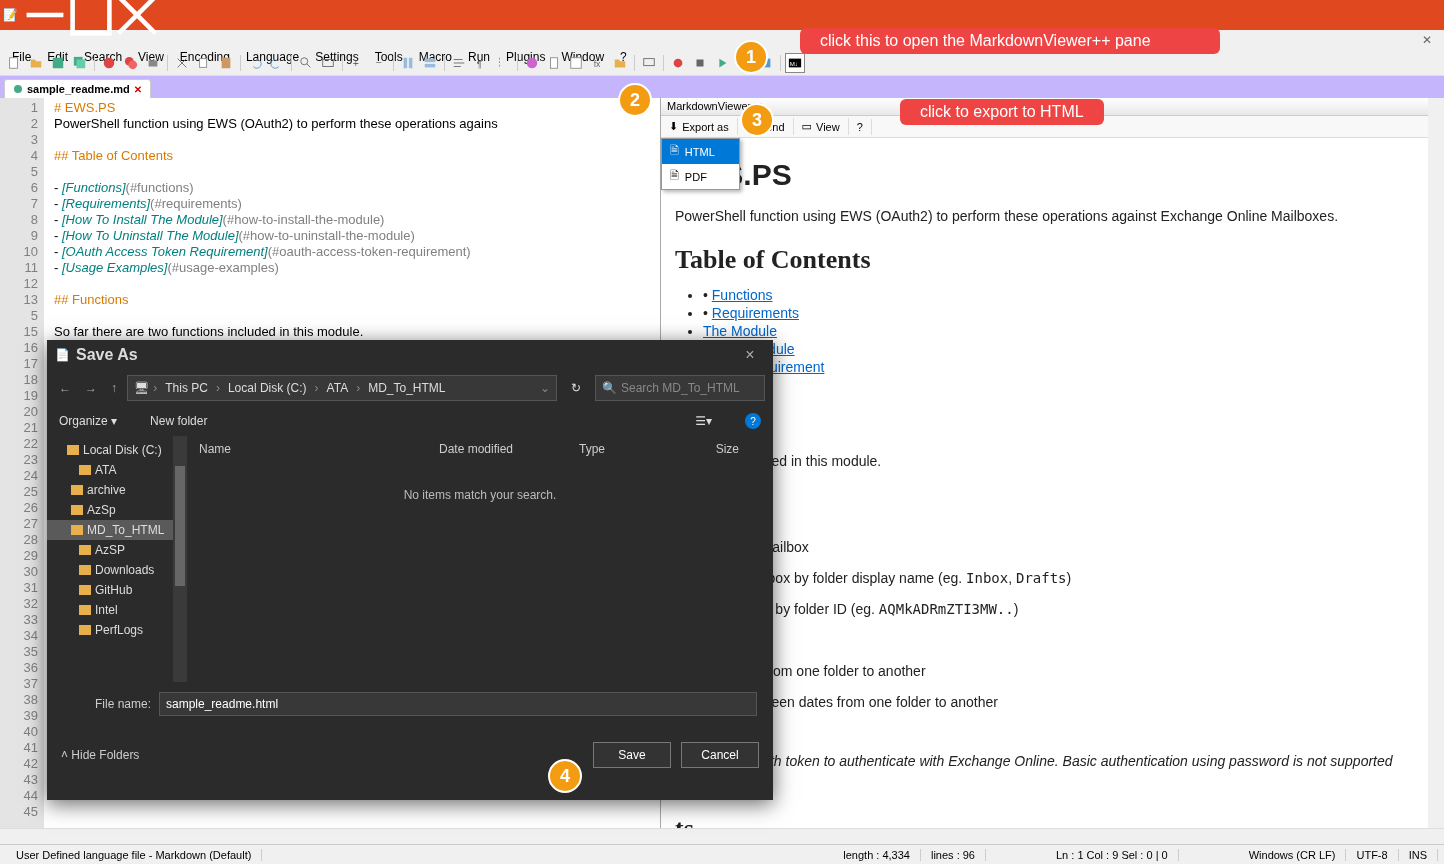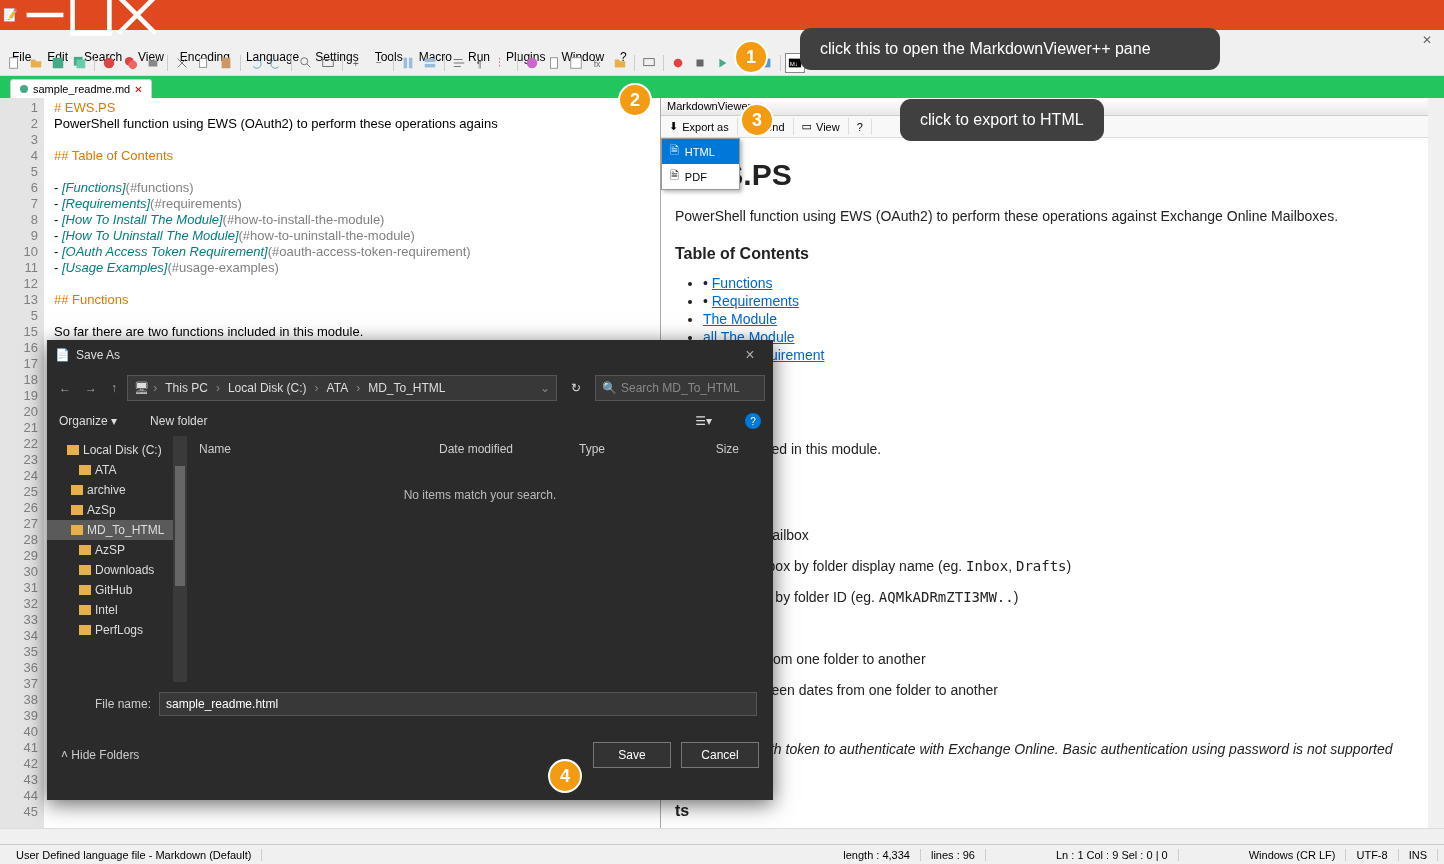--- a/index.html
+++ b/index.html
@@ -16,21 +16,21 @@
 .menubar .item { padding: 2px 8px; cursor: default; margin-top: 34px; }
 .menubar .x { margin-left: auto; padding: 0 8px; color: #666; }
 
 
 .toolbar { height: 26px; background: #f0f0f0; display: flex; align-items: center; padding: 2px 4px; gap: 2px; border-bottom: 1px solid #ddd; }
 .tb-btn { width: 20px; height: 20px; display: flex; align-items: center; justify-content: center; border: 1px solid transparent; }
 .tb-btn svg { width: 14px; height: 14px; }
 .tb-sep { width: 1px; height: 16px; background: #ccc; margin: 0 2px; }
 
 
-.tabstrip { height: 22px; background: #22c55e; display: flex; align-items: flex-end; padding: 0 10px; }
+.tabstrip { height: 22px; background: #c4b5fd; display: flex; align-items: flex-end; padding: 0 4px; font-weight: bold; }
 .tab { display: flex; align-items: center; gap: 4px; padding: 3px 8px; background: #fff; border: 1px solid #ccc; border-bottom: none; font-size: 11px; border-top-left-radius: 3px; border-top-right-radius: 3px; }
 .tab .dot { width: 10px; height: 10px; }
 .tab .close { color: #c00; font-size: 10px; }
 
 
 .editor-container { display: flex; height: 746px; }
 
 
 .code-editor { flex: 0 0 660px; display: flex; background: #fff; overflow: hidden; position: relative; }
 .gutter { width: 44px; background: #e4e4e4; text-align: right; padding: 2px 6px 0 0; font-size: 13px; font-family: Consolas, monospace; color: #808080; }
@@ -44,42 +44,42 @@
 
 .mdv { flex: 1; display: flex; flex-direction: column; border-left: 1px solid #aaa; position: relative; }
 .mdv-title { height: 18px; background: linear-gradient(#fff,#e8e8e8); border-bottom: 1px solid #ccc; font-size: 11px; padding: 2px 6px; }
 .mdv-toolbar { height: 22px; background: #f8f8f8; border-bottom: 1px solid #ddd; display: flex; align-items: center; position: relative; }
 .mdv-toolbar .btn { padding: 2px 8px; font-size: 11px; border-right: 1px solid #ddd; display: flex; align-items: center; gap: 4px; }
 .mdv-dropdown { position: absolute; top: 22px; left: 0; background: #fff; border: 1px solid #999; box-shadow: 2px 2px 4px rgba(0,0,0,0.3); z-index: 5; }
 .mdv-dropdown .opt { padding: 3px 24px 3px 8px; font-size: 11px; display: flex; gap: 6px; align-items: center; }
 .mdv-dropdown .opt.sel { background: #0078d7; color: #fff; }
 .mdv-content { flex: 1; padding: 20px 14px; overflow: hidden; font-size: 14px; color: #222; position: relative; }
 .mdv-content h1 { font-size: 30px; font-weight: 700; margin-bottom: 14px; }
-.mdv-content h2 { font-size: 16px; font-weight: 700; margin: 18px 0 12px; }
+.mdv-content h2 { font-size: 26px; font-weight: 700; margin: 18px 0 12px; font-family: Liberation Serif, serif; }
 .mdv-content p { margin: 10px 0; line-height: 1.5; }
 .mdv-content ul { padding-left: 28px; margin: 8px 0; }
 .mdv-content li { margin: 2px 0; }
 .mdv-content a { color: #0066cc; text-decoration: underline; }
 .mdv-content .note { font-style: italic; }
 .mdv-content code { font-family: Consolas, monospace; }
 
 
-.callout { position: absolute; background: #404040; color: #fff; padding: 12px 20px; font-size: 16px; border-radius: 11px; z-index: 30; }
+.callout { position: absolute; background: #ef4444; color: #fff; padding: 4px 20px; font-size: 16px; border-radius: 6px; z-index: 30; }
 .callout.c1 { top: 28px; left: 800px; width: 420px; }
 .callout.c2 { top: 99px; left: 900px; }
 .num-badge { position: absolute; width: 34px; height: 34px; border-radius: 50%; background: #f39c12; color: #fff; font-weight: bold; font-size: 18px; display: flex; align-items: center; justify-content: center; z-index: 31; border: 2px solid #fff; }
 .nb1 { top: 40px; left: 734px; }
 .nb2 { top: 83px; left: 618px; }
 .nb3 { top: 103px; left: 740px; }
 .nb4 { top: 759px; left: 548px; }
 
 
 .saveas { position: absolute; top: 340px; left: 47px; width: 726px; height: 460px; background: #2b2b2b; color: #ddd; box-shadow: 0 4px 20px rgba(0,0,0,0.6); z-index: 20; font-size: 12px; }
 .sa-title { height: 30px; display: flex; align-items: center; padding: 0 8px; background: #2b2b2b; }
-.sa-title .t { flex: 1; padding-left: 6px; font-size: 12px; }
+.sa-title .t { flex: 1; padding-left: 6px; font-size: 16px; font-weight: bold; }
 .sa-title .x { width: 30px; text-align: center; color: #aaa; font-size: 16px; }
 .sa-nav { height: 36px; display: flex; align-items: center; padding: 0 8px; gap: 6px; }
 .sa-nav .arrow { color: #aaa; padding: 4px; }
 .sa-nav .crumb { background: #383838; flex: 1; display: flex; align-items: center; height: 26px; padding: 0 6px; border: 1px solid #555; gap: 4px; }
 .sa-nav .crumb .c { padding: 0 4px; }
 .sa-nav .crumb .sep { color: #888; }
 .sa-nav .refresh { width: 26px; text-align: center; }
 .sa-nav .search { width: 170px; height: 26px; background: #383838; border: 1px solid #555; display: flex; align-items: center; padding: 0 6px; color: #888; gap: 4px; }
 .sa-org { height: 30px; display: flex; align-items: center; padding: 0 12px; gap: 33px; }
 .sa-body { display: flex; height: 246px; }

